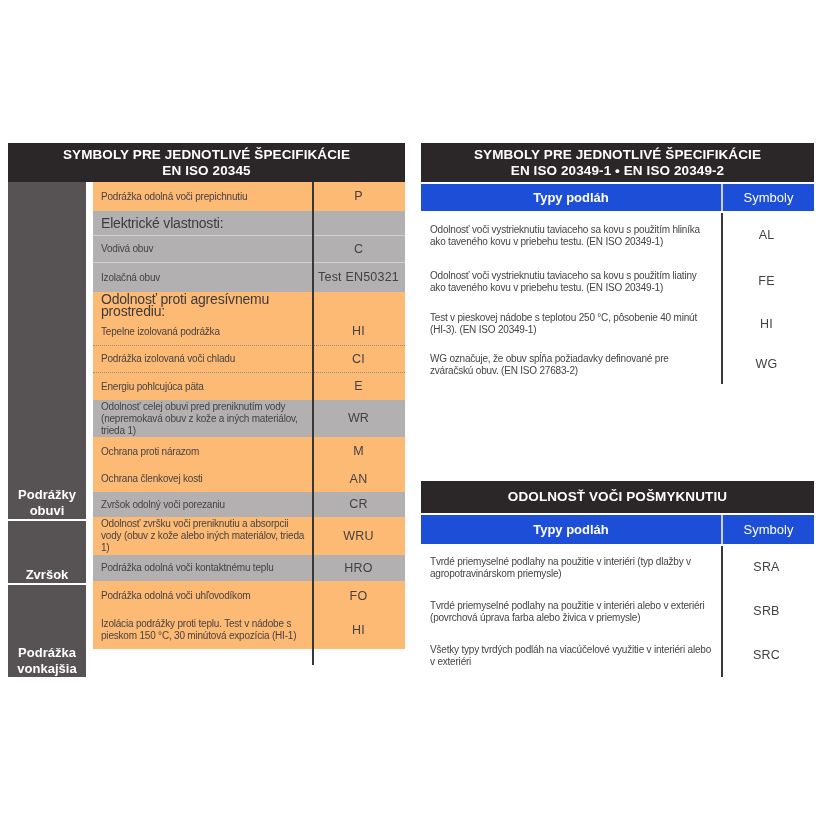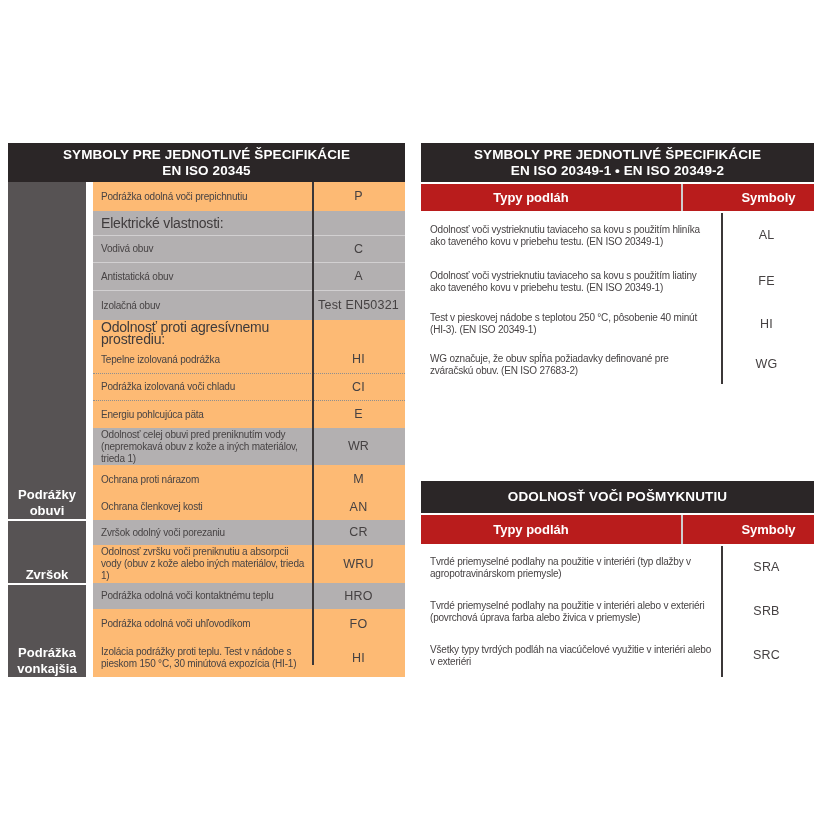--- a/index.html
+++ b/index.html
@@ -24,26 +24,26 @@
   .trow.w{background:#fdba74;}
   .trow.g{background:#b3b0b1;}
   .trow.sep{border-top:1px solid #d2d0d1;}
   .trow.dot{border-top:1px dotted #8f8f8f;}
   .desc{flex:1;display:flex;align-items:center;padding:2px 6px 2px 8px;
         font-size:10px;line-height:12px;letter-spacing:-.2px;}
   .bold .desc{font-weight:normal;font-size:14px;color:#3f3b3c;}
   .sym{width:93px;display:flex;align-items:center;justify-content:center;
        font-size:12.5px;letter-spacing:.2px;color:#454142;text-align:center;line-height:13px;}
   
-  .subhead{background:#b91c1c;display:flex;margin-top:2px;gap:40px;}
+  .subhead{background:#1d4ed8;display:flex;margin-top:2px;}
   .subtypes{flex:1;display:flex;align-items:center;justify-content:center;
             color:#fff;font-weight:bold;font-size:13px;}
   .subdiv{width:2px;background:#cfcdce;}
   .subsym{width:91px;display:flex;align-items:center;justify-content:center;
-          color:#fff;font-weight:bold;font-size:13px;border-radius:12px;}
+          color:#fff;font-weight:normal;font-size:13px;border-radius:12px;}
   .rbody{position:relative;margin-top:2px;}
   .rrow{display:flex;box-sizing:border-box;margin-bottom:2px;}
   .rrow .desc{padding:3px 8px 3px 9px;}
   .rrow .sym{width:95px;}
 </style>
 </head>
 <body>
 
 <div class="canvas">
 
@@ -70,24 +70,20 @@
           <div class="desc">Podrážka odolná voči prepichnutiu</div>
           <div class="sym">P</div>
         </div>
         <div class="trow g bold" style="height:24px">
           <div class="desc">Elektrické vlastnosti:</div>
           <div class="sym"></div>
         </div>
         <div class="trow g sep" style="height:27px">
           <div class="desc">Vodivá obuv</div>
           <div class="sym">C</div>
-        </div>
-        <div class="trow g sep" style="height:28px">
-          <div class="desc">Antistatická obuv</div>
-          <div class="sym">A</div>
         </div>
         <div class="trow g sep" style="height:30px">
           <div class="desc">Izolačná obuv</div>
           <div class="sym">Test EN50321</div>
         </div>
         <div class="trow w bold" style="height:26px">
           <div class="desc">Odolnosť proti agresívnemu prostrediu:</div>
           <div class="sym"></div>
         </div>
         <div class="trow w" style="height:27px">

